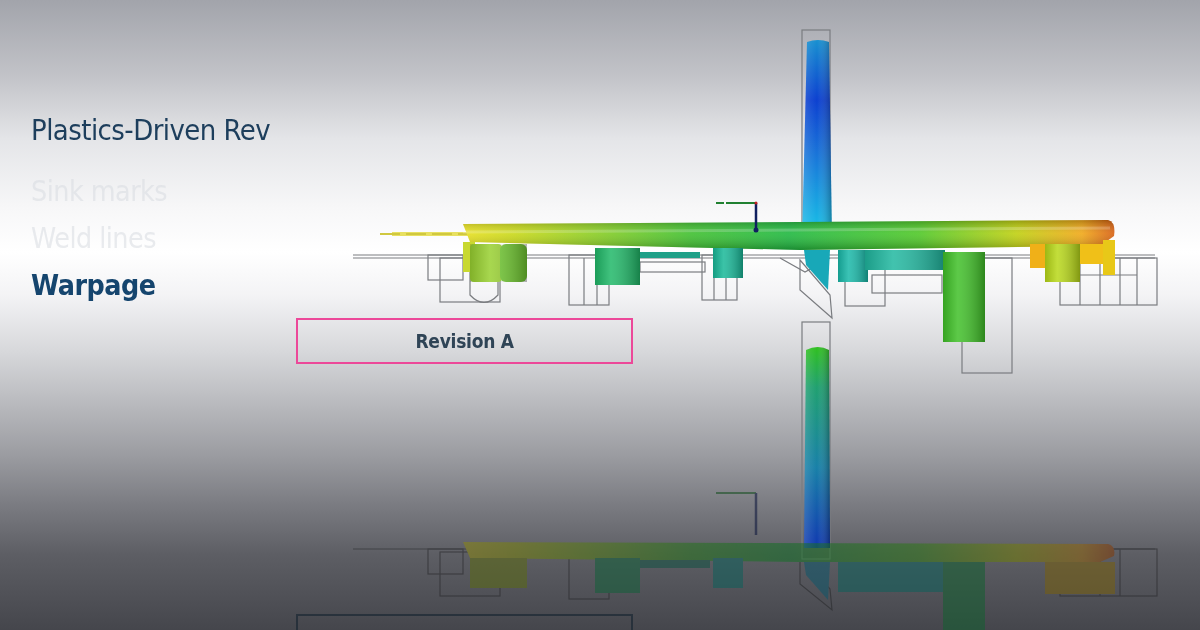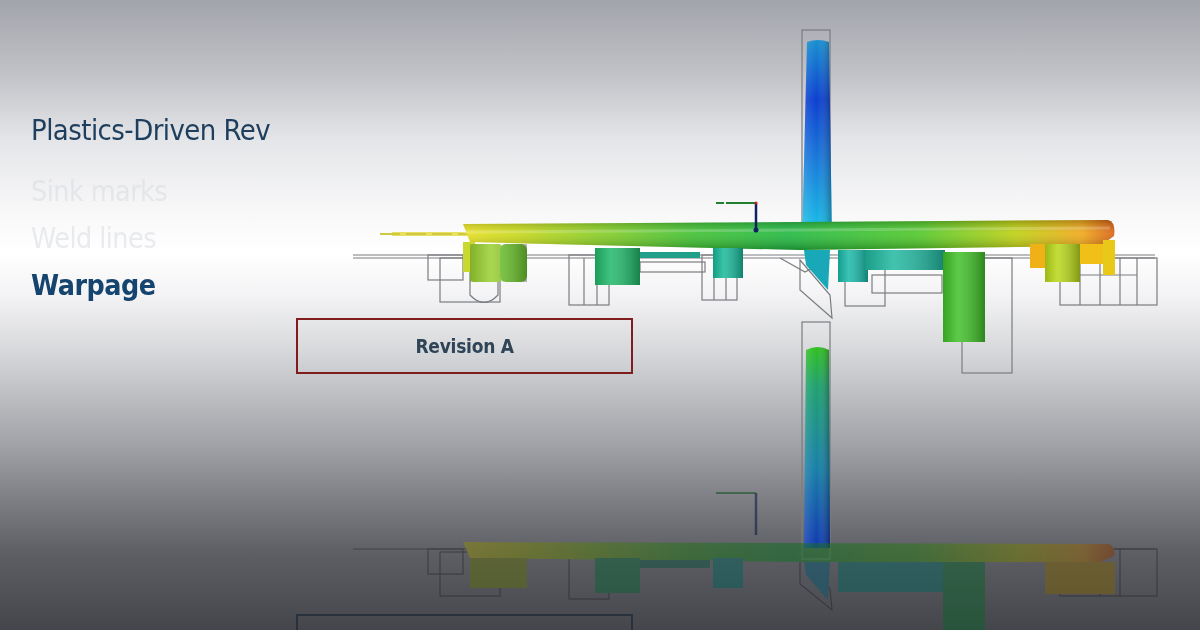--- a/index.html
+++ b/index.html
@@ -50,22 +50,22 @@
     }
     .menu-item.inactive { color: rgba(215, 218, 224, 0.55); }
     .menu-item.active { color: #15456e; font-weight: bold; }
     .mi-0 { top: 166px; }
     .mi-1 { top: 213px; }
     .mi-2 { top: 260px; }
 
     .revision-box {
       position: absolute;
       left: 296px; top: 318px;
-      width: 337px; height: 56px;
-      border: 2px solid #7f1d1d;
+      width: 337px; height: 46px;
+      border: 2px solid #ec4899;
       display: flex; align-items: center; justify-content: center;
       background: transparent;
     }
     .revision-label {
       font-family: "DejaVu Sans", sans-serif;
       font-weight: bold;
       font-size: 19px;
       color: #2f4456;
       letter-spacing: -0.3px;
       transform: scaleX(0.9);

